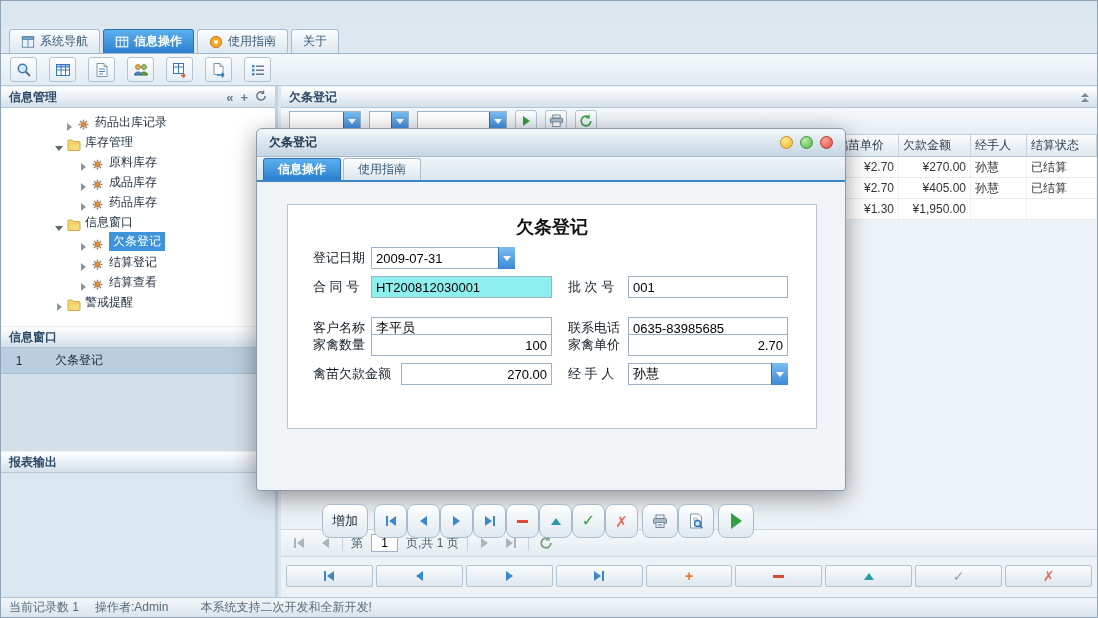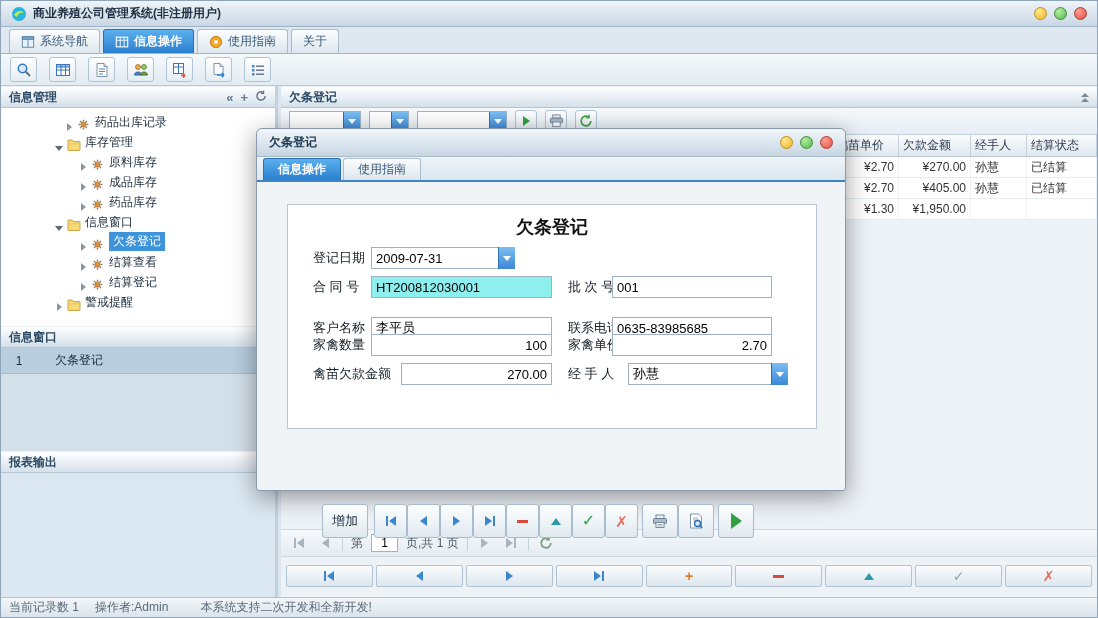--- a/index.html
+++ b/index.html
@@ -129,55 +129,41 @@
   .m-tab.active { background:linear-gradient(#5cb0ee,#2a7fce); color:#fff; font-weight:bold; border-color:#2a6fb0; }
   .modal-body { position:absolute; top:55px; left:0; right:0; bottom:0; }
   .form-box { position:absolute; left:30px; top:20px; width:530px; height:225px; background:#fff; border:1px solid #b8c6d4; }
   .form-title { text-align:center; margin-top:10px; font-size:18px; font-weight:bold; color:#111; }
   .f-row { position:absolute; left:0; right:0; height:22px; }
   .r1{top:42px;} .r2{top:71px;} .r3{top:100px;margin-top:12px;} .r4{top:129px;} .r5{top:158px;}
   .f-label { position:absolute; line-height:22px; font-size:13px; color:#141e28; white-space:nowrap; }
   .lab-l { left:25px; } .lab-r { left:280px; }
   .f-input { height:22px; border:1px solid #9fb2c4; font-size:13px; padding:0 4px; background:#fff; font-family:inherit; }
   .abs { position:absolute; top:0; }
-  .inp-l { left:83px; width:181px; } .inp-l2 { left:113px; width:151px; } .inp-r { left:324px; width:160px; }
+  .inp-l { left:83px; width:181px; } .inp-l2 { left:113px; width:151px; } .inp-r { left:340px; width:160px; }
   .num-input { text-align:right; }
   .cyan { background:#8ef0ee; }
   .combo-wrap { position:absolute; top:0; display:flex; height:22px; }
   .combo-wrap .f-input { flex:1; min-width:0; border-right:none; }
   .cw-l { left:83px; width:144px; } .cw-r { left:340px; width:160px; }
   .btn-row { position:absolute; top:320px; left:0; right:0; height:36px; }
-  .d-btn { position:absolute; top:0; height:34px; border:1px solid #a8bccd; border-radius:3px;
+  .d-btn { position:absolute; top:0; height:34px; border:1px solid #a8bccd; border-radius:8px;
     background:linear-gradient(#fdfefe,#e0e9f0); display:flex; align-items:center; justify-content:center; gap:1px; cursor:pointer; }
   .btn-add { left:65px; width:46px; font-size:13px; color:#1c2c3c; }
   .ib { width:33px; }
   .p1{left:117px;} .p2{left:150px;} .p3{left:183px;} .p4{left:216px;} .p5{left:249px;}
   .p6{left:282px;} .p7{left:315px;} .p8{left:348px;}
   .wide { width:36px; }
   .p9{left:385px;} .p10{left:421px;} .p11{left:461px;}
 </style>
 </head>
 <body>
 
 <div id="app">
 
-  <div class="titlebar">
-    <span class="app-ico">
-      <svg width="16" height="16" viewBox="0 0 16 16">
-          <circle cx="8" cy="8" r="7" fill="#28b4dc"></circle>
-          <path d="M3 9c3-5 8-5 10-2-3-1-6 0-7 4z" fill="#b8f048"></path>
-        </svg>
-    </span>
-    <span class="title">商业养殖公司管理系统(非注册用户)</span>
-    <span class="win-circles">
-      <span class="circle yellow"></span>
-      <span class="circle green"></span>
-      <span class="circle red"></span>
-    </span>
-  </div>
 
   <div class="tabbar">
     <div class="tab">
       <span class="tab-ico">
         <svg width="14" height="14" viewBox="0 0 16 16">
             <rect x="1.5" y="2" width="13" height="12" fill="#e8f2fa" stroke="#5a7f9e"></rect>
             <rect x="1.5" y="2" width="13" height="3" fill="#7aa8cc" stroke="#5a7f9e"></rect>
             <line x1="8" y1="5" x2="8" y2="14" stroke="#5a7f9e"></line>
           </svg>
       </span>
@@ -369,33 +355,33 @@
       <div class="tree-item lvl2">
         <span class="tw-box">
             <span class="tw tw-r"></span>
           </span>
         <span class="ticon">
             <svg width="13" height="13" viewBox="0 0 16 16">
               <path d="M8 2v2M8 12v2M2 8h2M12 8h2M3.8 3.8l1.4 1.4M10.8 10.8l1.4 1.4M12.2 3.8l-1.4 1.4M5.2 10.8l-1.4 1.4" stroke="#8a7a6a" stroke-width="1.8"></path>
               <circle cx="8" cy="8" r="3.2" fill="#e09040" stroke="#a06a28"></circle>
             </svg>
           </span>
-        <span class="t-label">结算查看</span>
+        <span class="t-label">结算登记</span>
       </div>
       <div class="tree-item lvl2">
         <span class="tw-box">
             <span class="tw tw-r"></span>
           </span>
         <span class="ticon">
             <svg width="13" height="13" viewBox="0 0 16 16">
               <path d="M8 2v2M8 12v2M2 8h2M12 8h2M3.8 3.8l1.4 1.4M10.8 10.8l1.4 1.4M12.2 3.8l-1.4 1.4M5.2 10.8l-1.4 1.4" stroke="#8a7a6a" stroke-width="1.8"></path>
               <circle cx="8" cy="8" r="3.2" fill="#e09040" stroke="#a06a28"></circle>
             </svg>
           </span>
-        <span class="t-label">结算登记</span>
+        <span class="t-label">结算查看</span>
       </div>
       <div class="tree-item lvl0">
         <span class="tw-box">
             <span class="tw tw-r"></span>
           </span>
         <span class="ticon">
             <svg width="14" height="12" viewBox="0 0 16 14">
               <path d="M1 4V2.2Q1 1.2 2 1.2h3.6L7.4 3H14q1 0 1 1v8.4q0 1-1 1H2q-1 0-1-1z" fill="#f8d978" stroke="#c09a38"></path>
               <path d="M1 5.5h14" stroke="#eac35e"></path>
             </svg>

